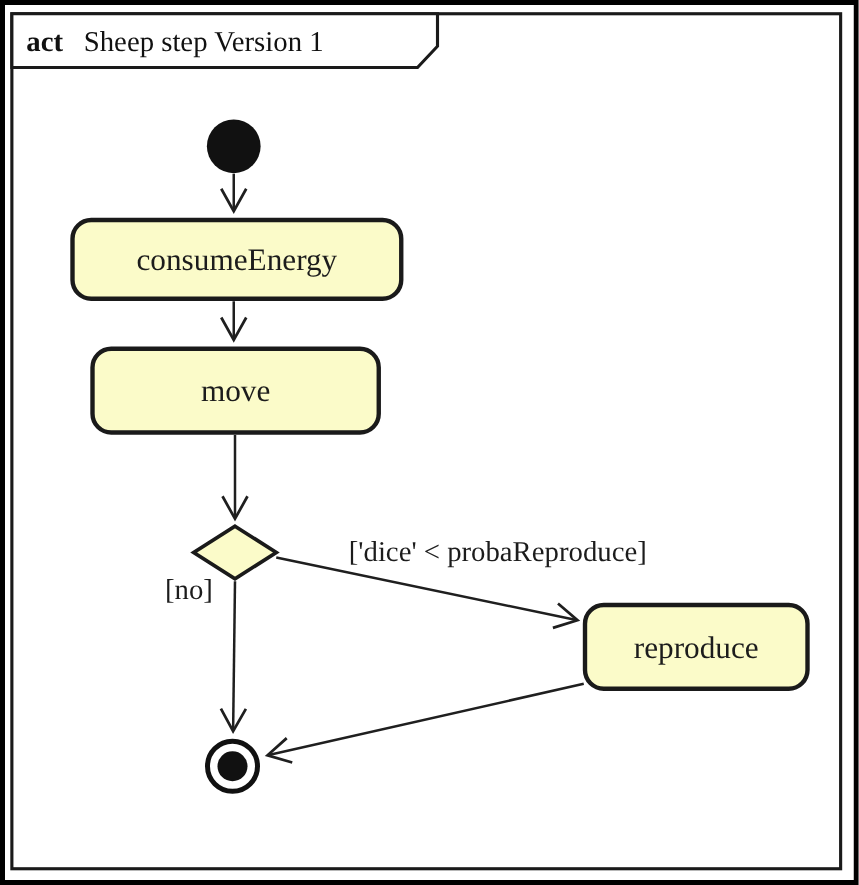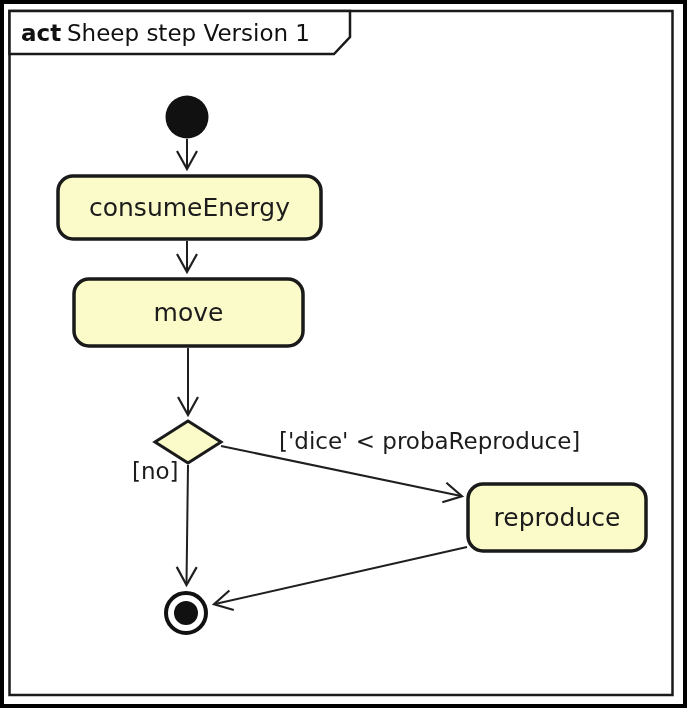--- a/index.html
+++ b/index.html
@@ -8,20 +8,21 @@
     background: #ffffff;
     width: 687px;
     height: 708px;
     overflow: hidden;
     font-family: "DejaVu Sans", "Liberation Sans", sans-serif;
   }
   .canvas {
     position: relative;
     width: 687px;
     height: 708px;
+    font-family: Liberation Serif, serif;
   }
   svg { display: block; }
 
   .frame-line   { fill: none; stroke: #1a1a1a; stroke-width: 2.5; }
   .outer-border { fill: none; stroke: #000000; stroke-width: 4; }
   .tab          { fill: #ffffff; stroke: #1a1a1a; stroke-width: 2.5; }
 
   .edge   { stroke: #1f1f1f; stroke-width: 2; fill: none; }
   .node   { stroke: #1a1a1a; stroke-width: 3.5; }
   .dec    { stroke: #1a1a1a; stroke-width: 3; }

